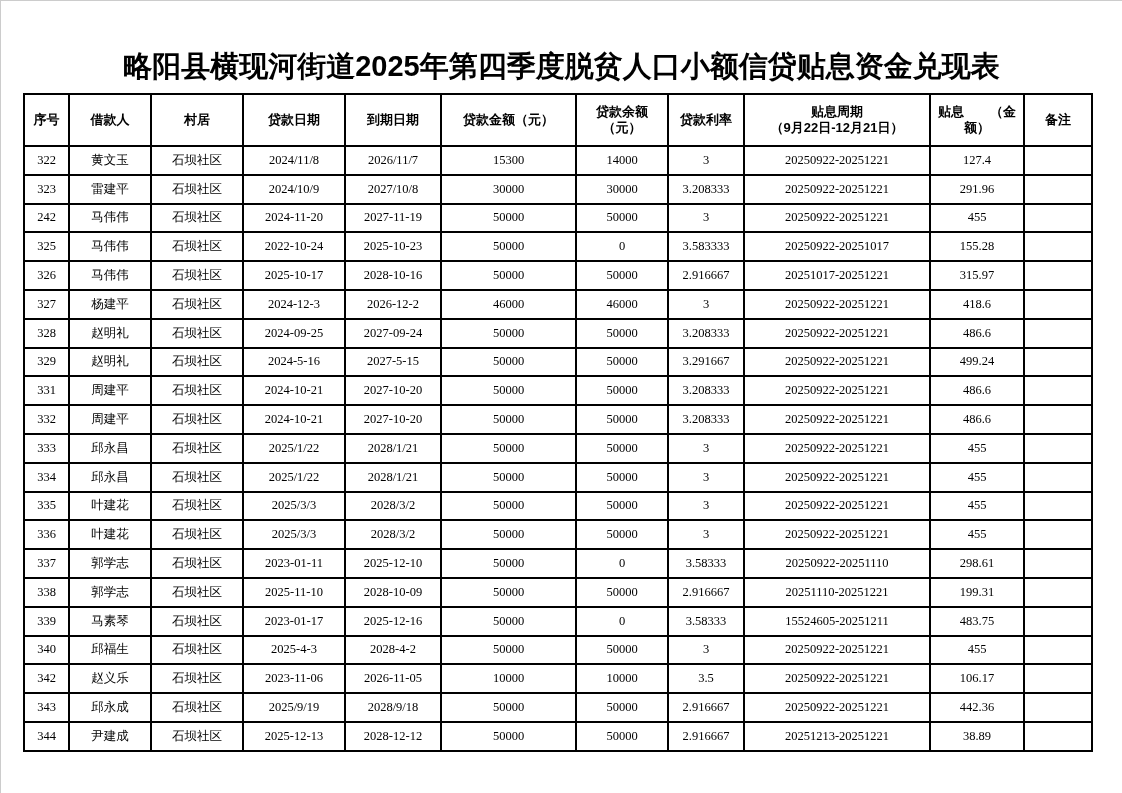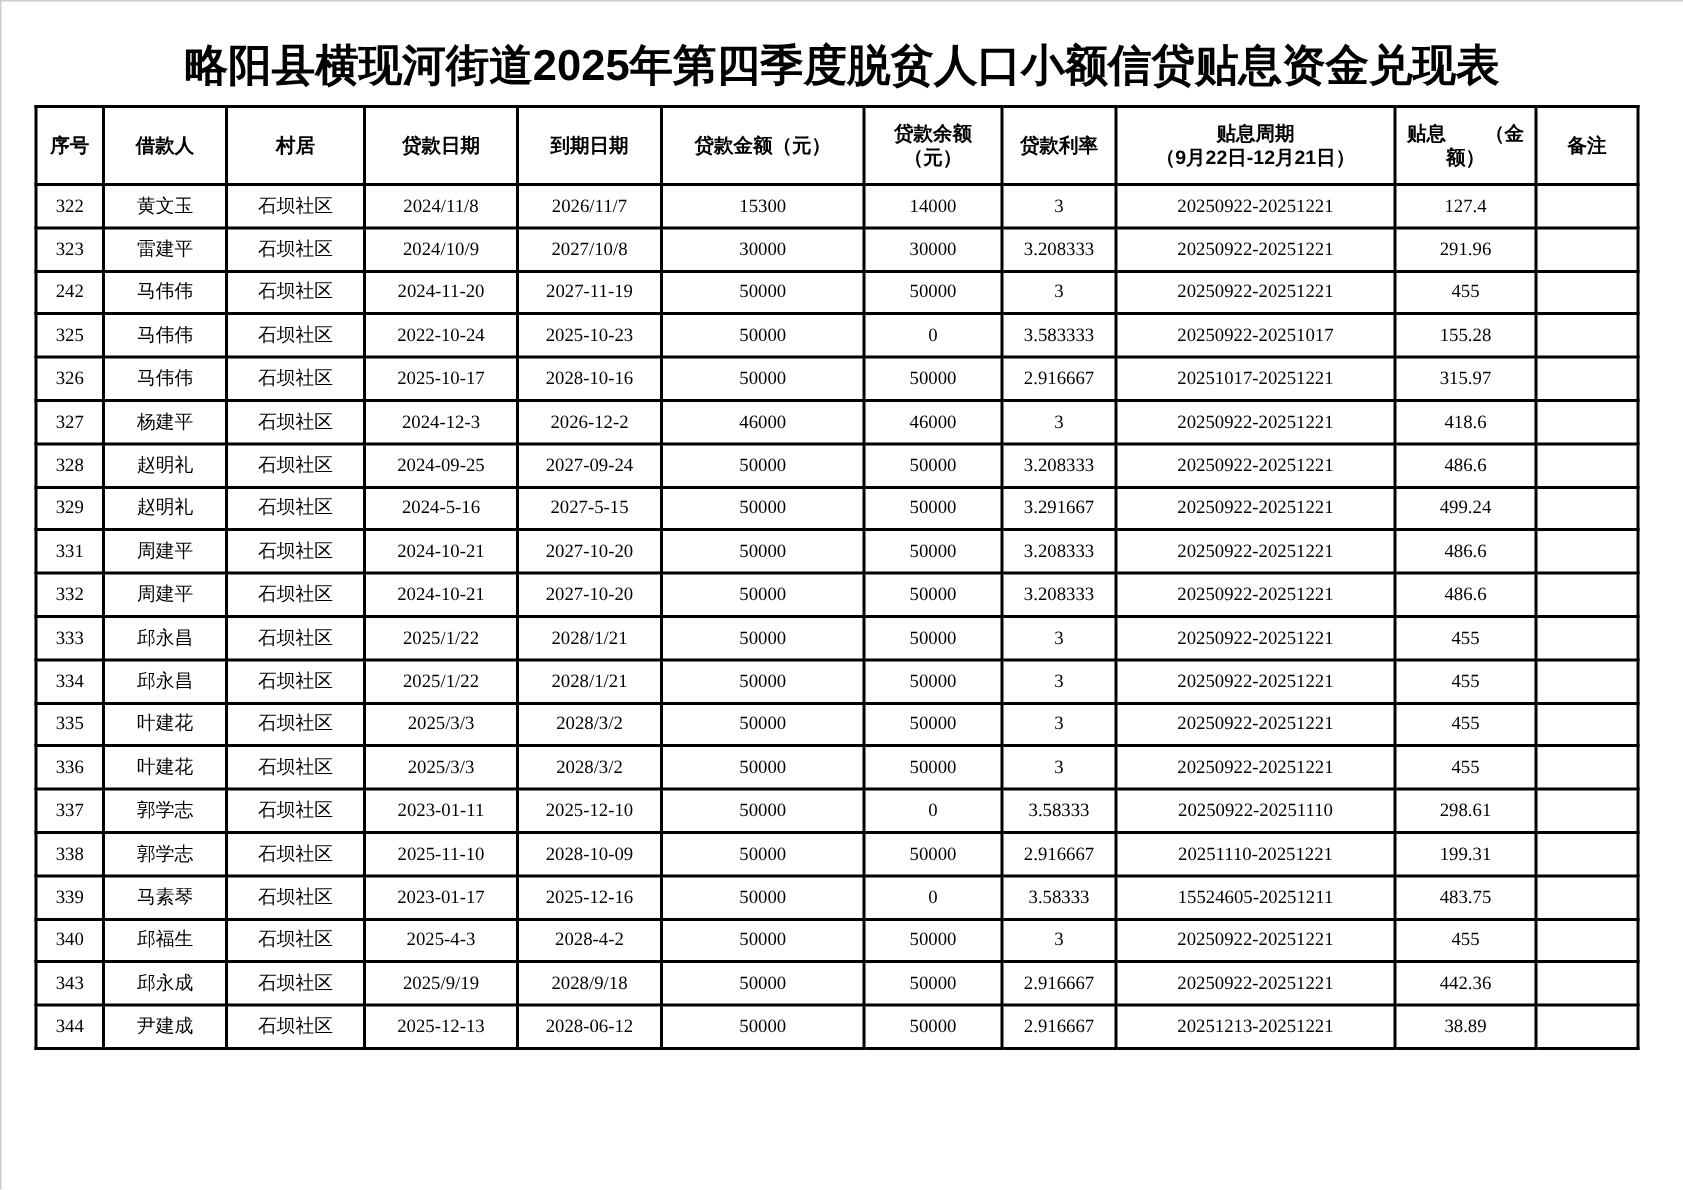--- a/index.html
+++ b/index.html
@@ -14,21 +14,21 @@
     width: 1122px;
     height: 793px;
     background: #ffffff;
     border-left: 1px solid #cccccc;
     border-top: 1px solid #cccccc;
     box-sizing: border-box;
     overflow: hidden;
   }
   .title {
     margin: 0;
-    padding-top: 23px;
+    padding-top: 46px;
     height: 44px;
     text-align: center;
     font-family: "Liberation Sans", sans-serif;
     font-size: 29px;
     font-weight: bold;
     letter-spacing: 0px;
     white-space: nowrap;
   }
   table.grid {
     margin-left: 22px;
@@ -326,38 +326,51 @@
           <td>2025-4-3</td>
           <td>2028-4-2</td>
           <td>50000</td>
           <td>50000</td>
           <td>3</td>
           <td>20250922-20251221</td>
           <td>455</td>
           <td></td>
         </tr>
         <tr>
+          <td>342</td>
+          <td>赵义乐</td>
+          <td>石坝社区</td>
+          <td>2023-11-06</td>
+          <td>2026-11-05</td>
+          <td>10000</td>
+          <td>10000</td>
+          <td>3.5</td>
+          <td>20250922-20251221</td>
+          <td>106.17</td>
+          <td></td>
+        </tr>
+        <tr>
           <td>343</td>
           <td>邱永成</td>
           <td>石坝社区</td>
           <td>2025/9/19</td>
           <td>2028/9/18</td>
           <td>50000</td>
           <td>50000</td>
           <td>2.916667</td>
           <td>20250922-20251221</td>
           <td>442.36</td>
           <td></td>
         </tr>
         <tr>
           <td>344</td>
           <td>尹建成</td>
           <td>石坝社区</td>
           <td>2025-12-13</td>
-          <td>2028-06-12</td>
+          <td>2028-12-12</td>
           <td>50000</td>
           <td>50000</td>
           <td>2.916667</td>
           <td>20251213-20251221</td>
           <td>38.89</td>
           <td></td>
         </tr>
       </tbody>
   </table>
 

